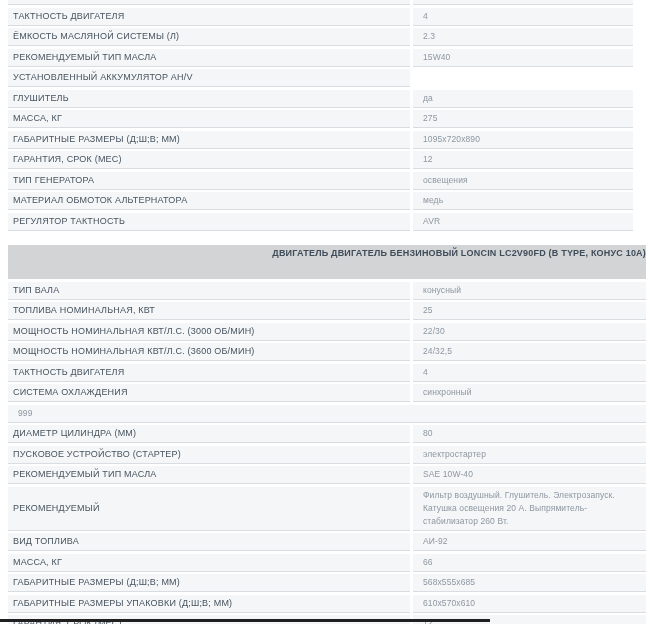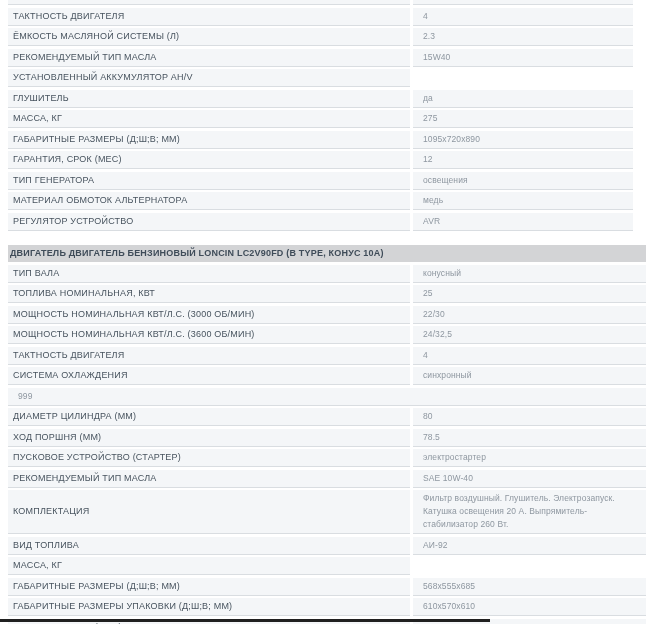--- a/index.html
+++ b/index.html
@@ -37,27 +37,27 @@
     color:var(--label-text);
   }
   .cell.value{
     flex:1;
     padding:2px 6px 2px 10px;
     font-size:8.5px;letter-spacing:0.1px;
     color:var(--value-text);
   }
   .row.partial .cell{min-height:5px;padding-top:0;padding-bottom:0;}
   .section-header{
-    width:638px;height:17px;line-height:17px;
+    width:638px;height:34px;line-height:17px;
     margin-top:14.5px;margin-bottom:2.5px;
     box-sizing:border-box;padding-left:2px;
     background:var(--section-header-bg);
     color:var(--section-header-text);
     font-size:9px;font-weight:bold;letter-spacing:0.2px;
-    white-space:nowrap;overflow:hidden;
+    white-space:nowrap;overflow:hidden;text-align:right;
   }
   .dark-line{
     position:absolute;left:0;top:619px;
     width:490px;height:3px;
     background:var(--bottom-line);
   }
 </style>
 </head>
 <body>
 
@@ -102,21 +102,21 @@
         </div>
         <div class="row">
           <div class="cell label">ТИП ГЕНЕРАТОРА</div>
           <div class="cell value">освещения</div>
         </div>
         <div class="row">
           <div class="cell label">МАТЕРИАЛ ОБМОТОК АЛЬТЕРНАТОРА</div>
           <div class="cell value">медь</div>
         </div>
         <div class="row">
-          <div class="cell label">РЕГУЛЯТОР УСТРОЙСТВО</div>
+          <div class="cell label">РЕГУЛЯТОР ТАКТНОСТЬ</div>
           <div class="cell value">AVR</div>
         </div>
       </div>
   </div>
 
   <div class="section-header">ДВИГАТЕЛЬ ДВИГАТЕЛЬ БЕНЗИНОВЫЙ LONCIN LC2V90FD (B TYPE, КОНУС 10А)</div>
 
   <div class="table t2">
     <div class="rows">
         <div class="row">
@@ -144,41 +144,38 @@
           <div class="cell value">синхронный</div>
         </div>
         <div class="row">
           <div class="cell value">999</div>
         </div>
         <div class="row">
           <div class="cell label">ДИАМЕТР ЦИЛИНДРА (ММ)</div>
           <div class="cell value">80</div>
         </div>
         <div class="row">
-          <div class="cell label">ХОД ПОРШНЯ (ММ)</div>
-          <div class="cell value">78.5</div>
-        </div>
-        <div class="row">
           <div class="cell label">ПУСКОВОЕ УСТРОЙСТВО (СТАРТЕР)</div>
           <div class="cell value">электростартер</div>
         </div>
         <div class="row">
           <div class="cell label">РЕКОМЕНДУЕМЫЙ ТИП МАСЛА</div>
           <div class="cell value">SAE 10W-40</div>
         </div>
         <div class="row">
-          <div class="cell label">КОМПЛЕКТАЦИЯ</div>
+          <div class="cell label">РЕКОМЕНДУЕМЫЙ</div>
           <div class="cell value">Фильтр воздушный. Глушитель. Электрозапуск. Катушка освещения 20 А. Выпрямитель-стабилизатор 260 Вт.</div>
         </div>
         <div class="row">
           <div class="cell label">ВИД ТОПЛИВА</div>
           <div class="cell value">АИ-92</div>
         </div>
         <div class="row">
           <div class="cell label">МАССА, КГ</div>
+          <div class="cell value">66</div>
         </div>
         <div class="row">
           <div class="cell label">ГАБАРИТНЫЕ РАЗМЕРЫ (Д;Ш;В; ММ)</div>
           <div class="cell value">568x555x685</div>
         </div>
         <div class="row">
           <div class="cell label">ГАБАРИТНЫЕ РАЗМЕРЫ УПАКОВКИ (Д;Ш;В; ММ)</div>
           <div class="cell value">610x570x610</div>
         </div>
         <div class="row">

